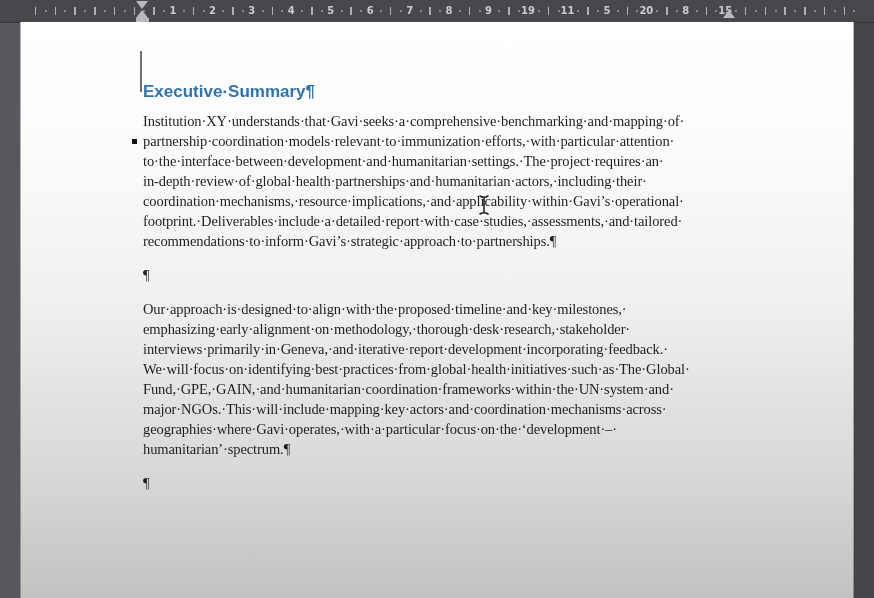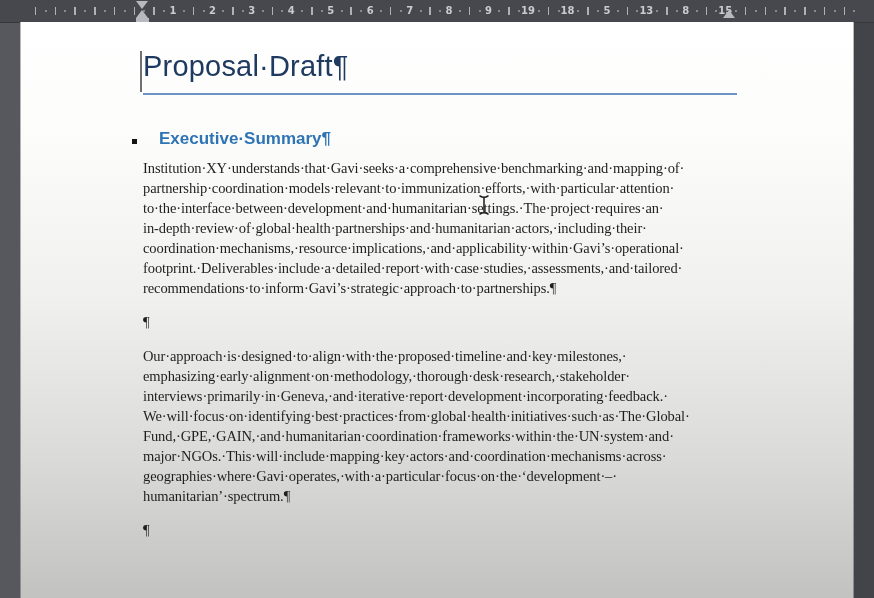--- a/index.html
+++ b/index.html
@@ -22,21 +22,21 @@
   .box-left{position:absolute;left:136px;top:18px;width:13px;height:3.5px;background:#b7b9bd;}
   .tri-up-right{position:absolute;left:723px;top:10px;width:0;height:0;
         border-left:6.5px solid transparent;border-right:6.5px solid transparent;
         border-bottom:8px solid #b7b9bd;}
   .page{position:absolute;left:20px;top:22px;width:834px;height:576px;
         background:linear-gradient(180deg,#ffffff 0%,#fcfcfb 20%,#f0f0ef 48%,#dadad9 76%,#c2c2c1 100%);
         box-shadow:inset 1px 0 0 rgba(0,0,0,.28), inset -1px 0 0 rgba(0,0,0,.28);}
   .content{position:absolute;left:123px;top:26px;width:596px;}
   .doc-title{font:400 29px/1.3 "Liberation Sans",sans-serif;color:#1f3a60;margin:0;
         letter-spacing:.2px;padding-bottom:7px;border-bottom:2px solid #6b95c4;width:594px;}
-  .doc-heading{font:700 17px/1.2 "Liberation Sans",sans-serif;color:#2e74b5;margin:34px 0 9px 16px;}
+  .doc-heading{font:700 17px/1.2 "Liberation Sans",sans-serif;color:#2e74b5;margin:34px 0 9px 0;}
   .doc-paragraph{font:400 14.5px/20px "Liberation Serif",serif;color:#1e1e1e;
         margin:0 0 14px 0;white-space:pre-wrap;letter-spacing:-0.1px;}
   .caret{position:absolute;left:140px;top:51px;width:1.5px;height:41px;background:#707070;}
   .style-square{position:absolute;left:132px;top:139px;width:5px;height:5px;background:#141414;}
   .ibeam{position:absolute;left:477px;top:194px;}
 </style>
 </head>
 <body>
 
 <div class="app">
@@ -93,29 +93,29 @@
         <span class="rdot" style="left: 458.962px;"></span>
         <span class="rdot" style="left: 478.688px;"></span>
         <span class="rnum" style="left: 488.55px;">9</span>
         <span class="rbar" style="left: 508.275px;"></span>
         <span class="rdot" style="left: 498.413px;"></span>
         <span class="rdot" style="left: 518.138px;"></span>
         <span class="rnum" style="left: 528px;">19</span>
         <span class="rbar" style="left: 547.725px;"></span>
         <span class="rdot" style="left: 537.862px;"></span>
         <span class="rdot" style="left: 557.587px;"></span>
-        <span class="rnum" style="left: 567.45px;">18</span>
+        <span class="rnum" style="left: 567.45px;">11</span>
         <span class="rbar" style="left: 587.175px;"></span>
         <span class="rdot" style="left: 577.312px;"></span>
         <span class="rdot" style="left: 597.038px;"></span>
         <span class="rnum" style="left: 606.9px;">5</span>
         <span class="rbar" style="left: 626.625px;"></span>
         <span class="rdot" style="left: 616.763px;"></span>
         <span class="rdot" style="left: 636.487px;"></span>
-        <span class="rnum" style="left: 646.35px;">13</span>
+        <span class="rnum" style="left: 646.35px;">20</span>
         <span class="rbar" style="left: 666.075px;"></span>
         <span class="rdot" style="left: 656.212px;"></span>
         <span class="rdot" style="left: 675.938px;"></span>
         <span class="rnum" style="left: 685.8px;">8</span>
         <span class="rbar" style="left: 705.525px;"></span>
         <span class="rdot" style="left: 695.663px;"></span>
         <span class="rdot" style="left: 715.388px;"></span>
         <span class="rnum" style="left: 725.25px; text-align: right;">15</span>
         <span class="rbar" style="left: 744.975px;"></span>
         <span class="rdot" style="left: 735.112px;"></span>
@@ -132,21 +132,20 @@
         <span class="rdot" style="left: 853.462px;"></span>
       </div>
     <div class="tri-down"></div>
     <div class="tri-up-left"></div>
     <div class="box-left"></div>
     <div class="tri-up-right"></div>
   </div>
 
   <div class="page">
     <div class="content">
-      <h1 class="doc-title">Proposal·Draft¶</h1>
       <h2 class="doc-heading">Executive·Summary¶</h2>
       <p class="doc-paragraph">Institution·XY·understands·that·Gavi·seeks·a·comprehensive·benchmarking·and·mapping·of·
 partnership·coordination·models·relevant·to·immunization·efforts,·with·particular·attention·
 to·the·interface·between·development·and·humanitarian·settings.·The·project·requires·an·
 in-depth·review·of·global·health·partnerships·and·humanitarian·actors,·including·their·
 coordination·mechanisms,·resource·implications,·and·applicability·within·Gavi’s·operational·
 footprint.·Deliverables·include·a·detailed·report·with·case·studies,·assessments,·and·tailored·
 recommendations·to·inform·Gavi’s·strategic·approach·to·partnerships.¶</p>
       <p class="doc-paragraph">¶</p>
       <p class="doc-paragraph">Our·approach·is·designed·to·align·with·the·proposed·timeline·and·key·milestones,·

